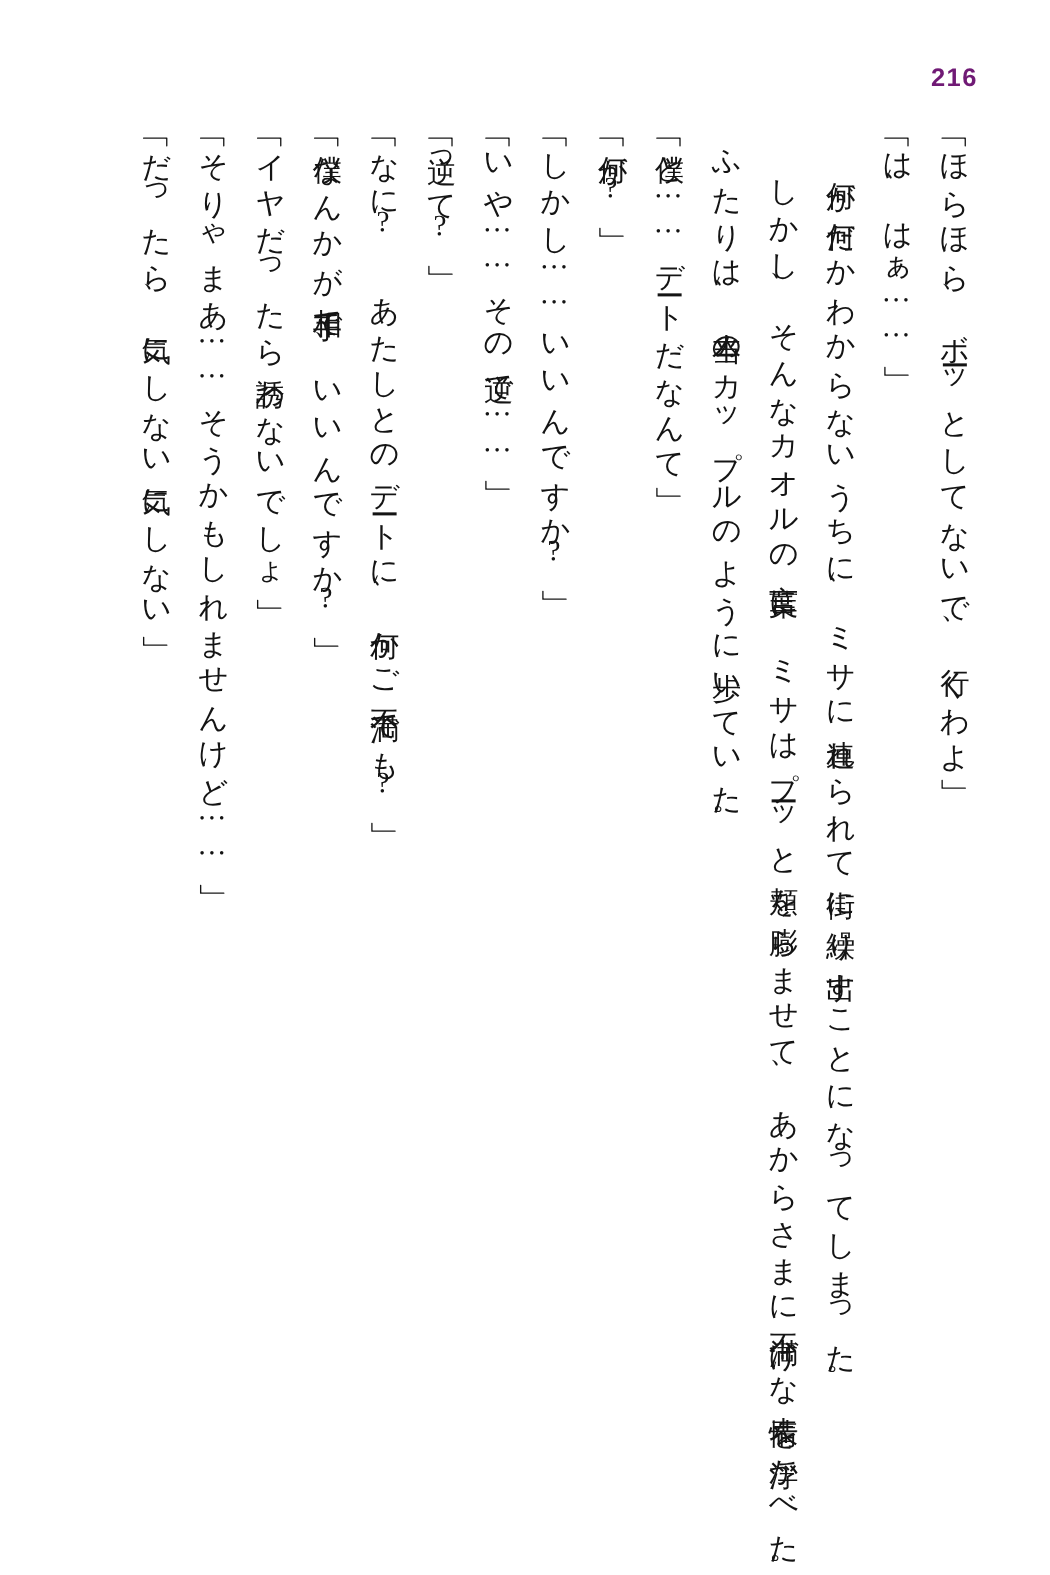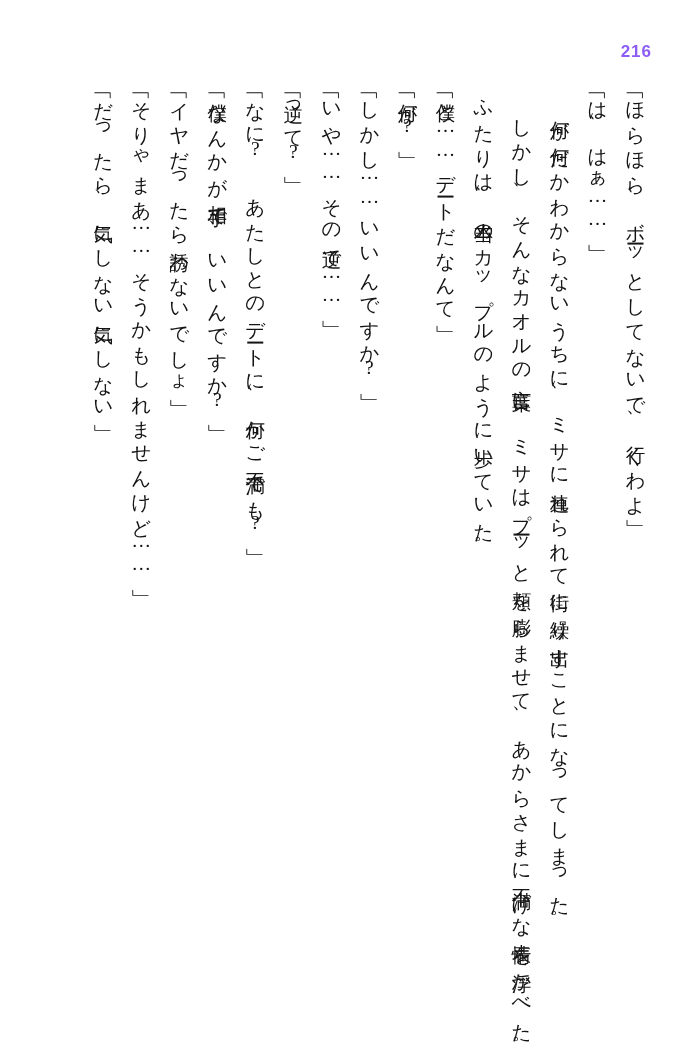--- a/index.html
+++ b/index.html
@@ -26,21 +26,21 @@
   }
 
   .page-number {
     position: absolute;
     top: 42px;
     right: 48px;
     font-size: 17px;
     font-family: "Liberation Sans", "DejaVu Sans", sans-serif;
     font-weight: bold;
     letter-spacing: 1px;
-    color: #8b5cf6;
+    color: #701a75;
   }
 
   
   .text-body {
     position: absolute;
     top: 86px;
     right: 46px;
     height: 920px;
     width: 560px;
     writing-mode: vertical-rl;

